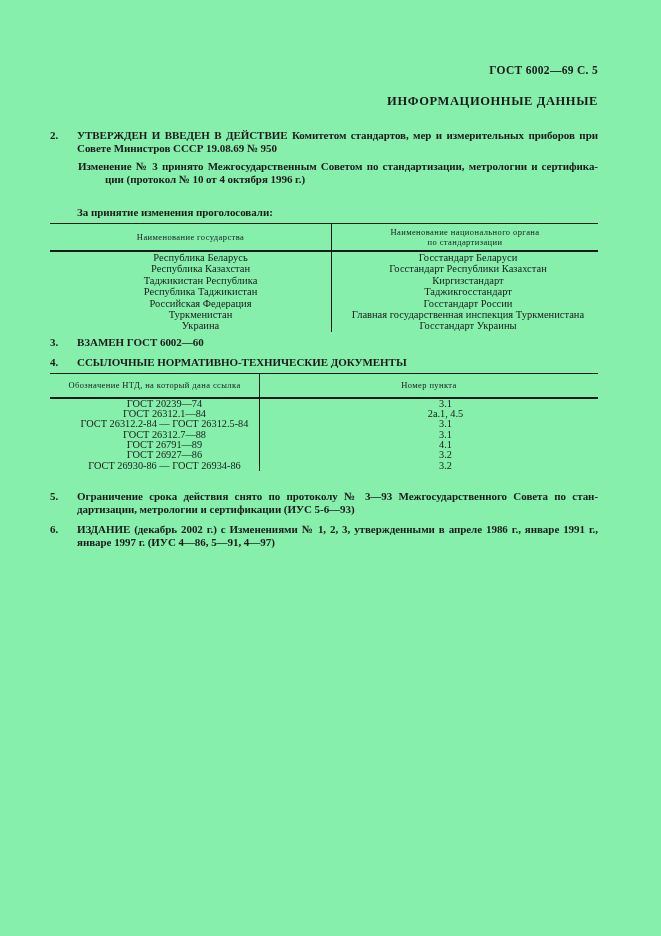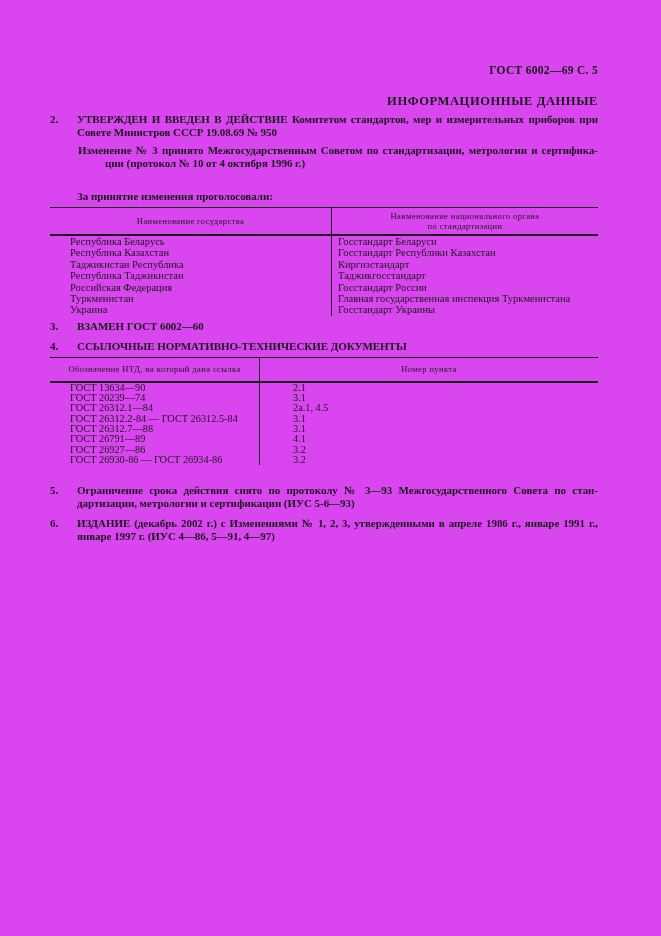--- a/index.html
+++ b/index.html
@@ -2,59 +2,59 @@
 <html><head>
 <meta charset="utf-8">
 <style>
   * { margin: 0; padding: 0; box-sizing: border-box; }
   html, body { background: #ffffff; }
   body {
     width: 661px; height: 936px;
     font-family: "Liberation Serif", "DejaVu Serif", serif;
     color: #1a1a1a;
   }
-  .page { position: relative; width: 661px; height: 936px; overflow: hidden; background: #d946ef; }
+  .page { position: relative; width: 661px; height: 936px; overflow: hidden; background: #86efac; }
   .content { position: absolute; left: 50px; top: 0; width: 548px; }
 
   .doc-ref {
     margin-top: 64px; text-align: right;
     font-weight: bold; font-size: 11.5px; line-height: 13px; letter-spacing: 0.3px;
   }
   .title {
     margin-top: 17px; text-align: right;
     font-weight: bold; font-size: 12.5px; line-height: 14px; letter-spacing: 0.6px;
   }
 
   .para {
     font-weight: bold; font-size: 11px; line-height: 13px;
     text-align: justify; letter-spacing: -0.05px;
   }
   .hang { padding-left: 27px; text-indent: -27px; }
   .num { display: inline-block; width: 27px; text-indent: 0; }
   .indent { padding-left: 27px; }
 
   .i1 { margin-top: 14px; }
-  .i2 { margin-top: 5px; }
+  .i2 { margin-top: 21px; }
   .amendment { margin-top: 5px; margin-left: 28px; }
   .vote-intro { margin-top: 20px; text-align: left; }
   .i3 { margin-top: 4px; }
   .i4 { margin-top: 7px; }
   .i5 { margin-top: 19px; }
   .i6 { margin-top: 7px; }
 
   .tbl { width: 548px; border-top: 1.5px solid #1a1a1a; }
   .tbl1 { margin-top: 4px; }
   .tbl2 { margin-top: 4px; }
   .thead { display: flex; border-bottom: 2.5px solid #1a1a1a; }
   .th {
     font-size: 8.5px; line-height: 10px; letter-spacing: 0.4px;
     text-align: center; white-space: pre-line;
     display: flex; align-items: center; justify-content: center;
   }
-  .tr { display: flex; }
+  .tr { display: flex; text-align: center; }
   .cell { white-space: nowrap; overflow: visible; }
 
   .tbl1 .col1 { width: 282px; border-right: 1.2px solid #1a1a1a; }
   .tbl1 .col2 { width: 266px; }
   .tbl1 .thead .col1, .tbl1 .thead .col2 { min-height: 26px; padding: 3px 6px; }
   .tbl1 .tbody { font-size: 10.5px; line-height: 11.4px; }
   .tbl1 .tbody .col1 { padding-left: 20px; }
   .tbl1 .tbody .col2 { padding-left: 6px; }
 
   .tbl2 .col1 { width: 210px; border-right: 1.2px solid #1a1a1a; }
@@ -130,24 +130,20 @@
 
     <p class="para hang i4"><span class="num">4.</span><span>ССЫЛОЧНЫЕ НОРМАТИВНО-ТЕХНИЧЕСКИЕ ДОКУМЕНТЫ</span></p>
 
     <div class="tbl tbl2">
       <div class="thead">
         <div class="th col1">Обозначение НТД, на который дана ссылка</div>
         <div class="th col2">Номер пункта</div>
       </div>
       <div class="tbody">
 
-          <div class="tr">
-            <div class="cell col1">ГОСТ 13634—90</div>
-            <div class="cell col2">2.1</div>
-          </div>
 
           <div class="tr">
             <div class="cell col1">ГОСТ 20239—74</div>
             <div class="cell col2">3.1</div>
           </div>
 
           <div class="tr">
             <div class="cell col1">ГОСТ 26312.1—84</div>
             <div class="cell col2">2а.1, 4.5</div>
           </div>

